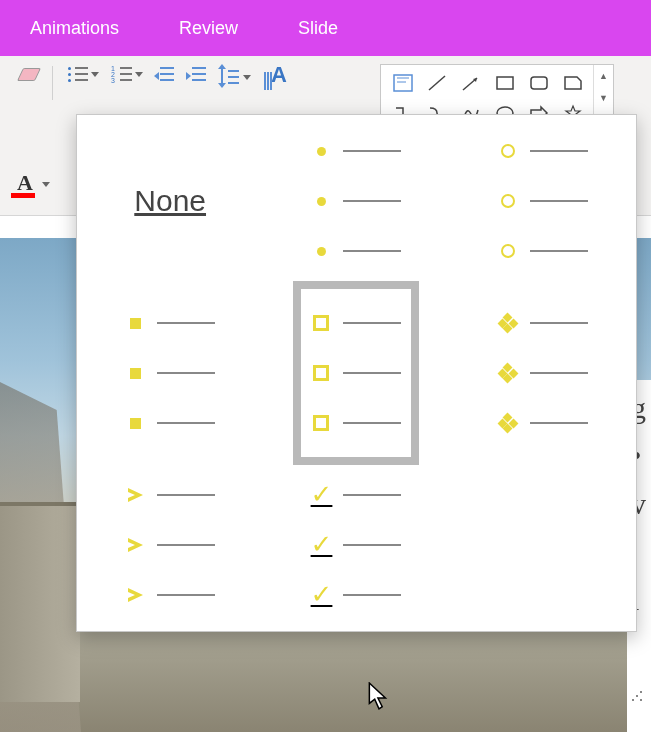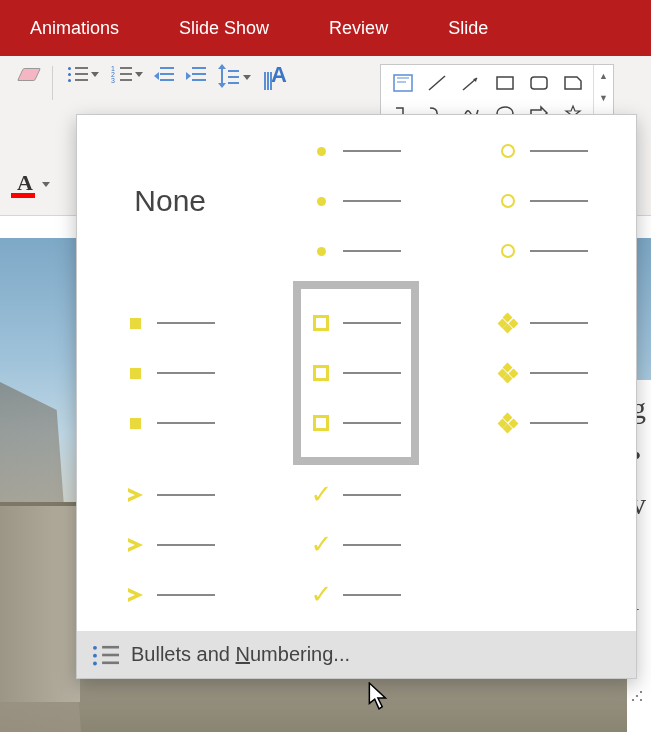--- a/index.html
+++ b/index.html
@@ -7,21 +7,21 @@
     font-family: "Segoe UI", Tahoma, sans-serif;
     font-size: 14px;
     background: #fff;
     width: 651px;
     height: 732px;
     overflow: hidden;
     position: relative;
   }
   
   .ribbon-tabs {
-    background: #b91c1c;
+    background: #d946ef;
     height: 56px;
     display: flex;
     align-items: center;
     color: #fff;
     font-size: 18px;
     padding-left: 0;
   }
   .ribbon-tab {
     padding: 0 30px;
     height: 100%;
@@ -197,21 +197,21 @@
     box-shadow:0 6px 18px rgba(0,0,0,.25);
   }
   .bullets-grid {
     display:grid;
     grid-template-columns: repeat(3, 1fr);
     grid-template-rows: repeat(3, 172px);
     padding:0;
   }
   .bullet-option {
     display:flex;align-items:center;justify-content:center;
-    cursor:pointer; padding:10px;
+    cursor:pointer; padding:10px;text-decoration:underline;
   }
   .bullet-option.none-option {
     font-size:30px;color:#444;
   }
   .bullet-option.selected .bullet-preview {
     outline:8px solid #b9b9b9;
   }
   .bullet-preview {
     width:110px; display:flex;flex-direction:column;gap:30px;
     padding:24px 10px;
@@ -264,21 +264,20 @@
       radial-gradient(circle at 2px 10px,#888 1.2px,transparent 1.3px),
       radial-gradient(circle at 10px 10px,#888 1.2px,transparent 1.3px),
       radial-gradient(circle at 6px 6px,#888 1.2px,transparent 1.3px);
   }
 </style>
 </head>
 <body>
 
 <div class="ribbon-tabs">
   <div class="ribbon-tab">Animations</div>
-  <div class="ribbon-tab">Slide Show</div>
   <div class="ribbon-tab">Review</div>
   <div class="ribbon-tab">Slide</div>
 </div>
 
 <div class="ribbon-content">
   <div class="ribbon-row">
     <div style="width:4px"></div>
     <div class="btn">
       <span class="icon-eraser"></span>
     </div>
@@ -609,30 +608,17 @@
               <span class="m-check">✓</span>
             </div>
             <div class="line"></div>
           </div>
       </div>
     </div>
 
     <div class="bullet-option"></div>
   </div>
 
-  <div class="bullets-footer">
-    <span class="icon-bullets">
-      <span class="dot d1"></span>
-        <span class="ln l1"></span>
-      <span class="dot d2"></span>
-        <span class="ln l2"></span>
-      <span class="dot d3"></span>
-        <span class="ln l3"></span>
-    </span>
-    <span>
-      <span>Bullets and </span><u>N</u><span>umbering...</span>
-    </span>
-  </div>
 </div>
 
 <svg class="cursor" viewBox="0 0 20 28">
   <path d="M1 1 L1 20 L6 16 L10 25 L13 23 L9 15 L16 15 Z" fill="#fff" stroke="#000" stroke-width="1.4"></path>
 </svg>
 
 </body></html>

